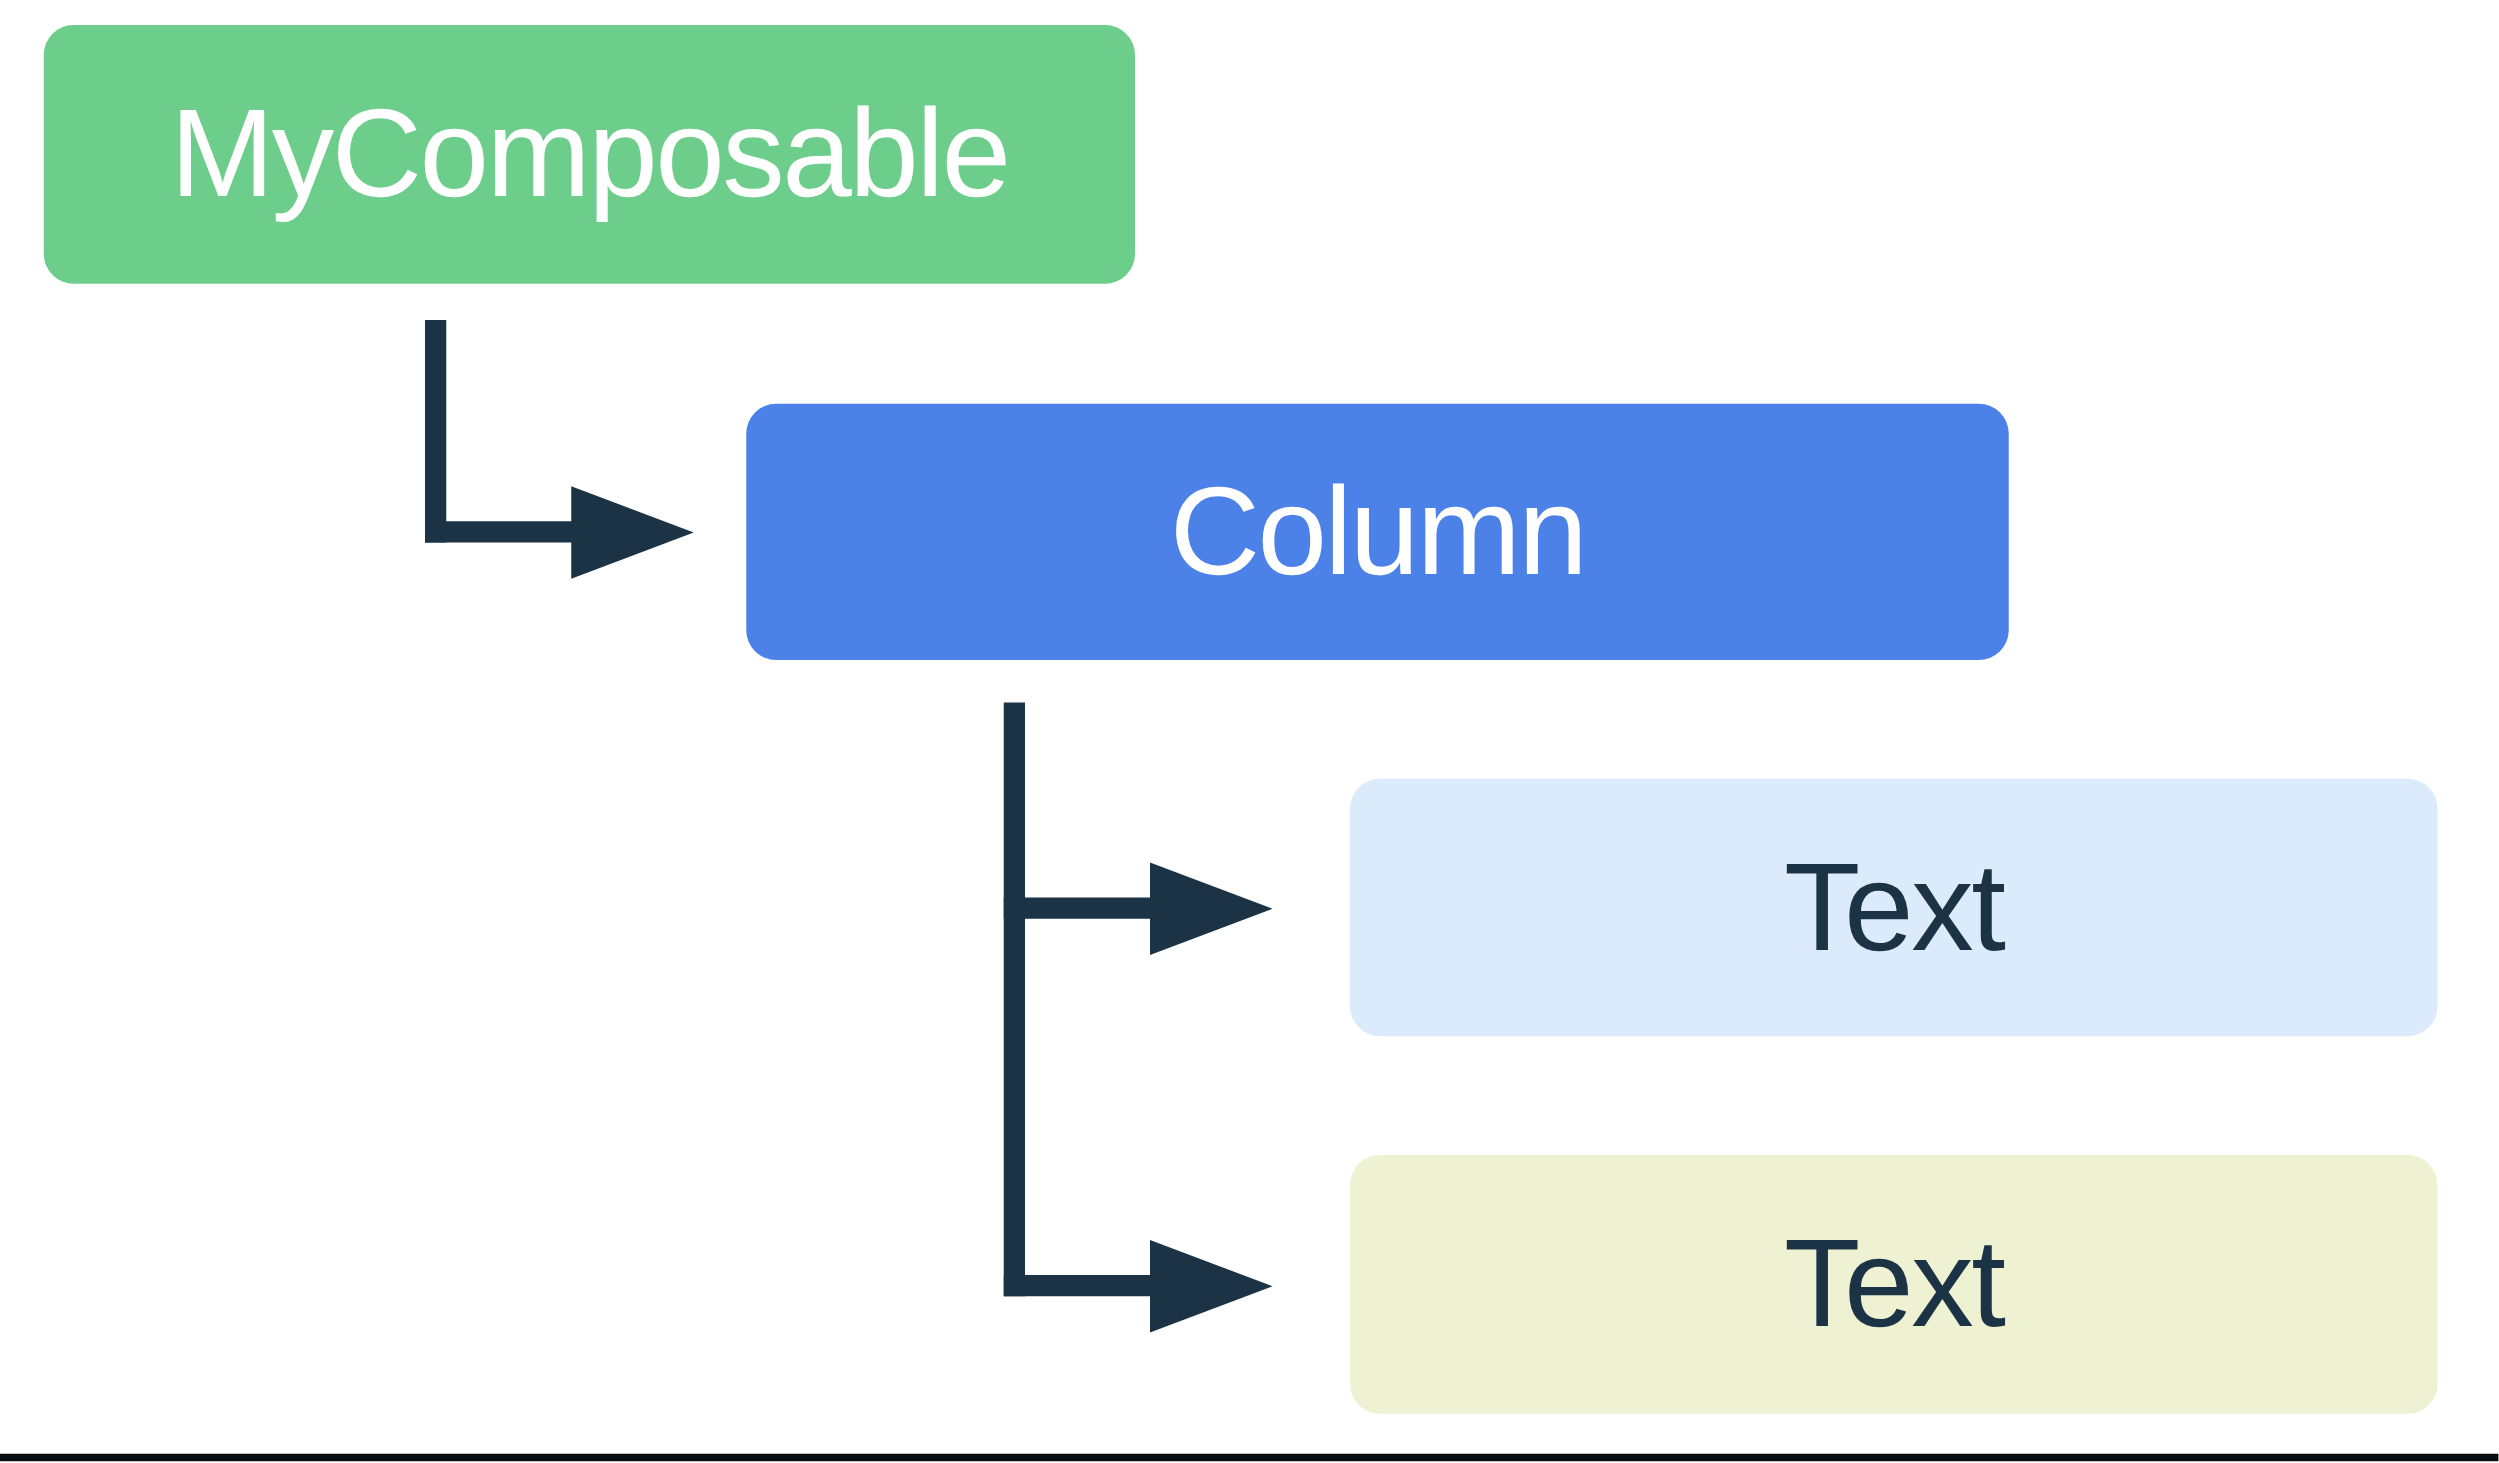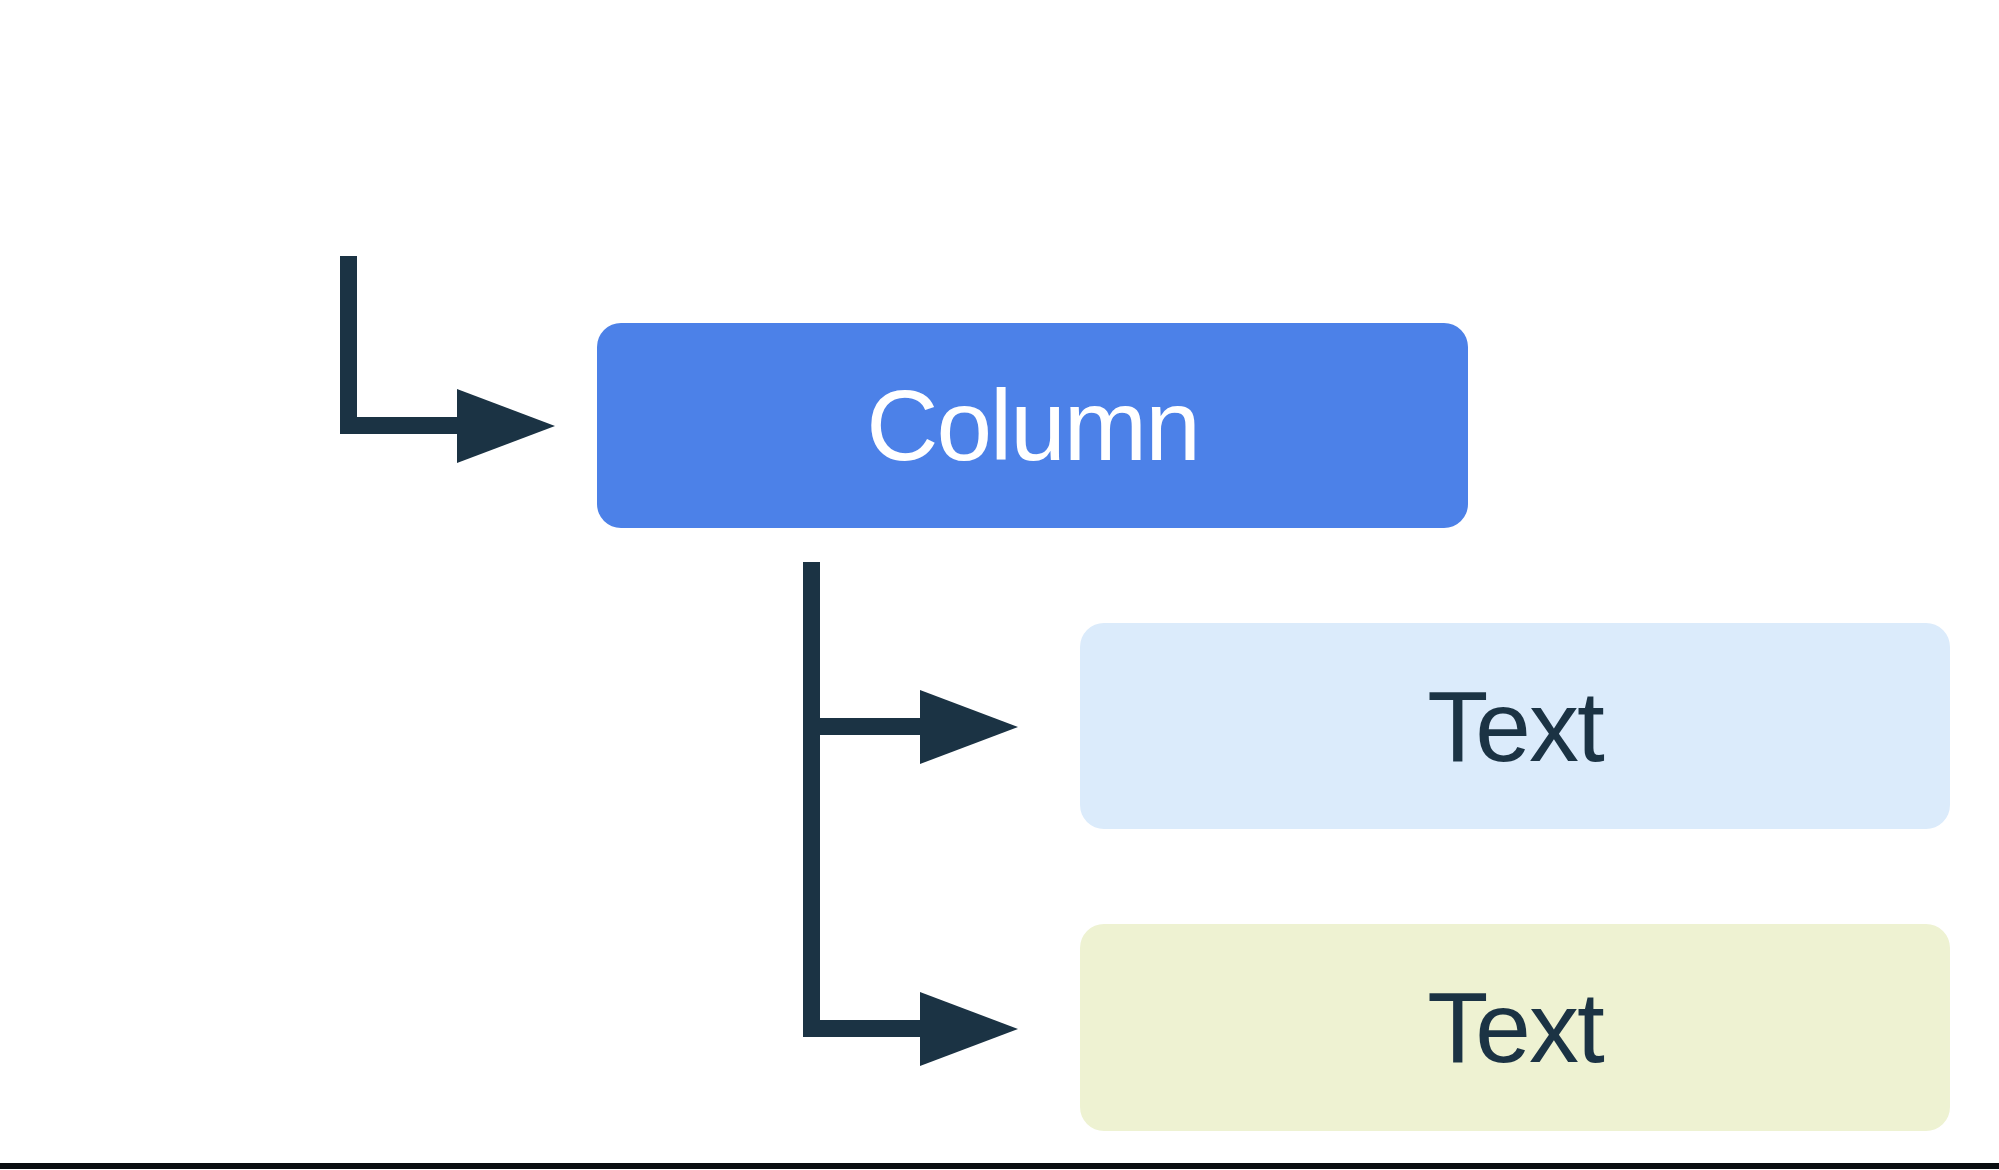--- a/index.html
+++ b/index.html
@@ -20,21 +20,21 @@
     border-radius: 24px;
     display: flex;
     align-items: center;
     justify-content: center;
     font-size: 100px;
     letter-spacing: -2px;
     font-weight: 400;
     white-space: nowrap;
   }
   .node-my-composable { left: 35px;  top: 20px;  width: 873px; height: 207px; }
-  .node-column        { left: 597px; top: 323px; width: 871px; height: 205px; }
+  .node-column        { left: 597px; top: 323px; width: 1010px; height: 205px; }
   .node-text-1        { left: 1080px; top: 623px; width: 870px; height: 206px; }
   .node-text-2        { left: 1080px; top: 924px; width: 870px; height: 207px; }
 
   .bar {
     position: absolute;
   }
   
   .elbow1-v { left: 340px; top: 256px; width: 17px;  height: 178px; }
   .elbow1-h { left: 340px; top: 417px; width: 120px; height: 17px;  }
   .head1    { left: 457px; top: 389px; }
@@ -60,20 +60,23 @@
     top: 1163px;
     width: 1999px;
     height: 6px;
   }
 </style>
 </head>
 <body>
 
 <div class="stage">
 
+  <div class="node node-my-composable" style="background: rgb(109, 205, 139); color: rgb(255, 255, 255);">
+    <span>MyComposable</span>
+  </div>
 
   <div class="bar elbow1-v" style="background: rgb(27, 51, 68);"></div>
   <div class="bar elbow1-h" style="background: rgb(27, 51, 68);"></div>
   <div class="arrow-head head1" style="border-left-color: rgb(27, 51, 68);"></div>
 
   <div class="node node-column" style="background: rgb(76, 129, 232); color: rgb(255, 255, 255);">
     <span>Column</span>
   </div>
 
   <div class="bar trunk-v" style="background: rgb(27, 51, 68);"></div>

